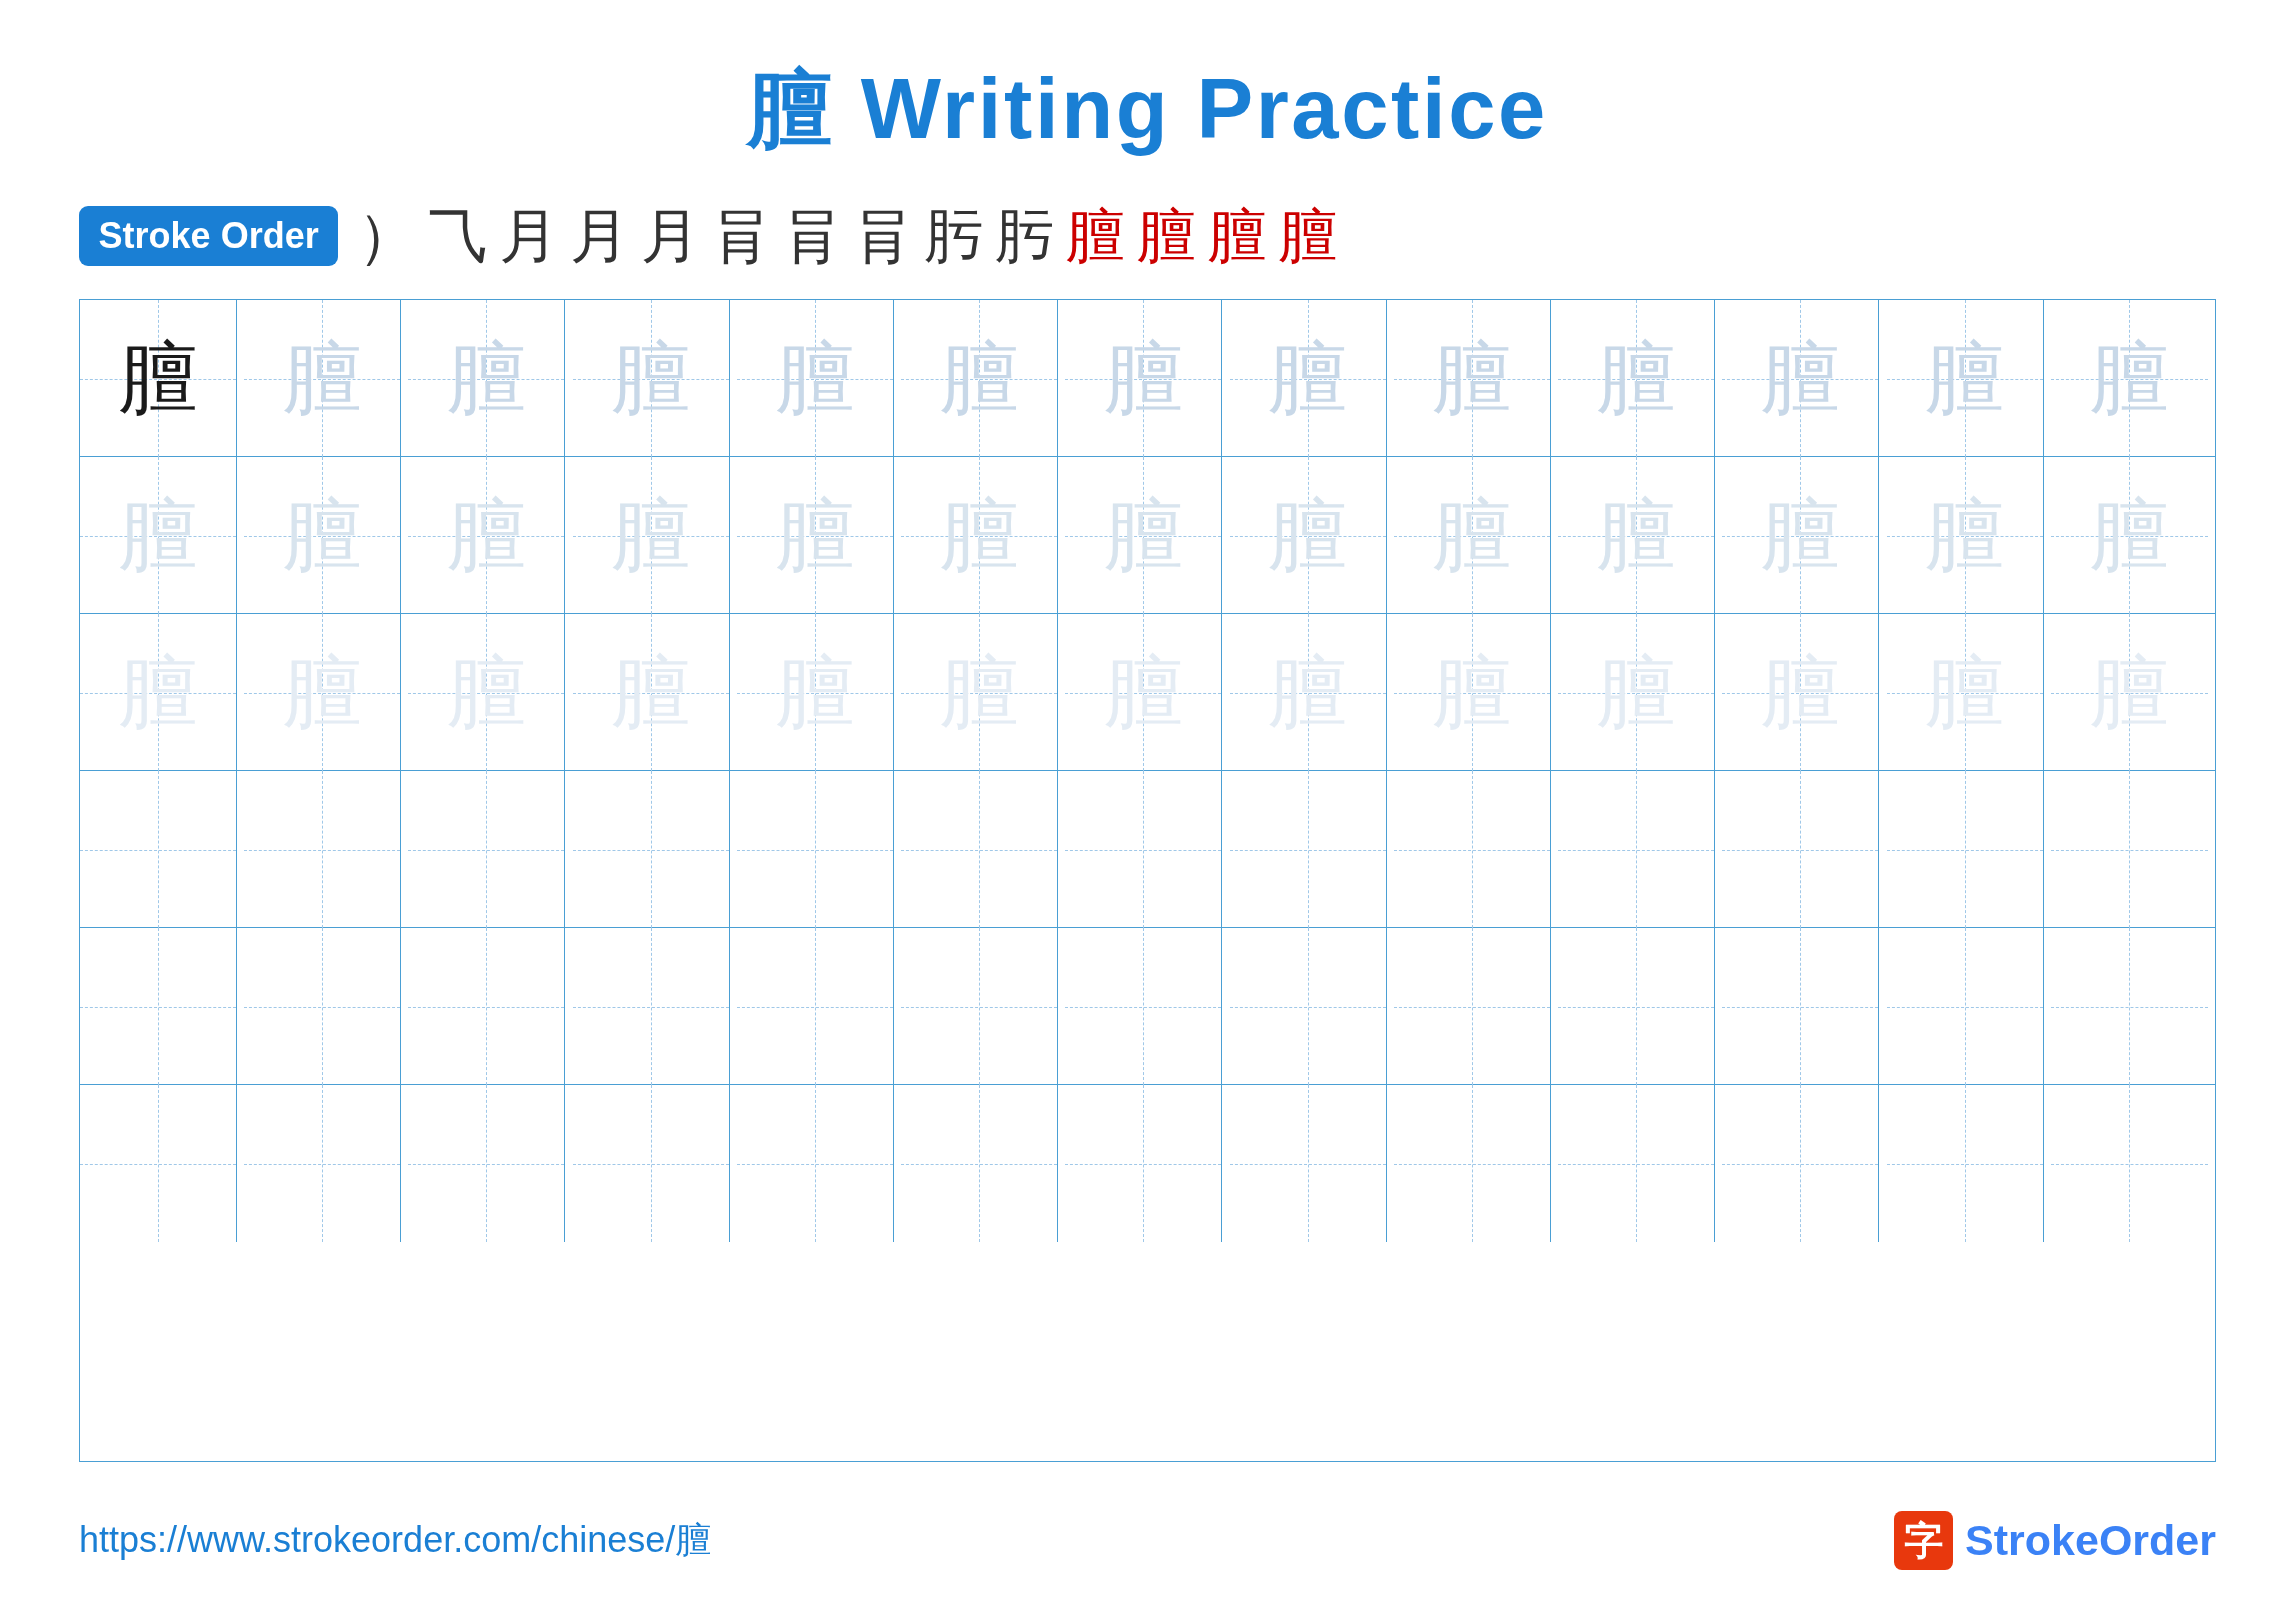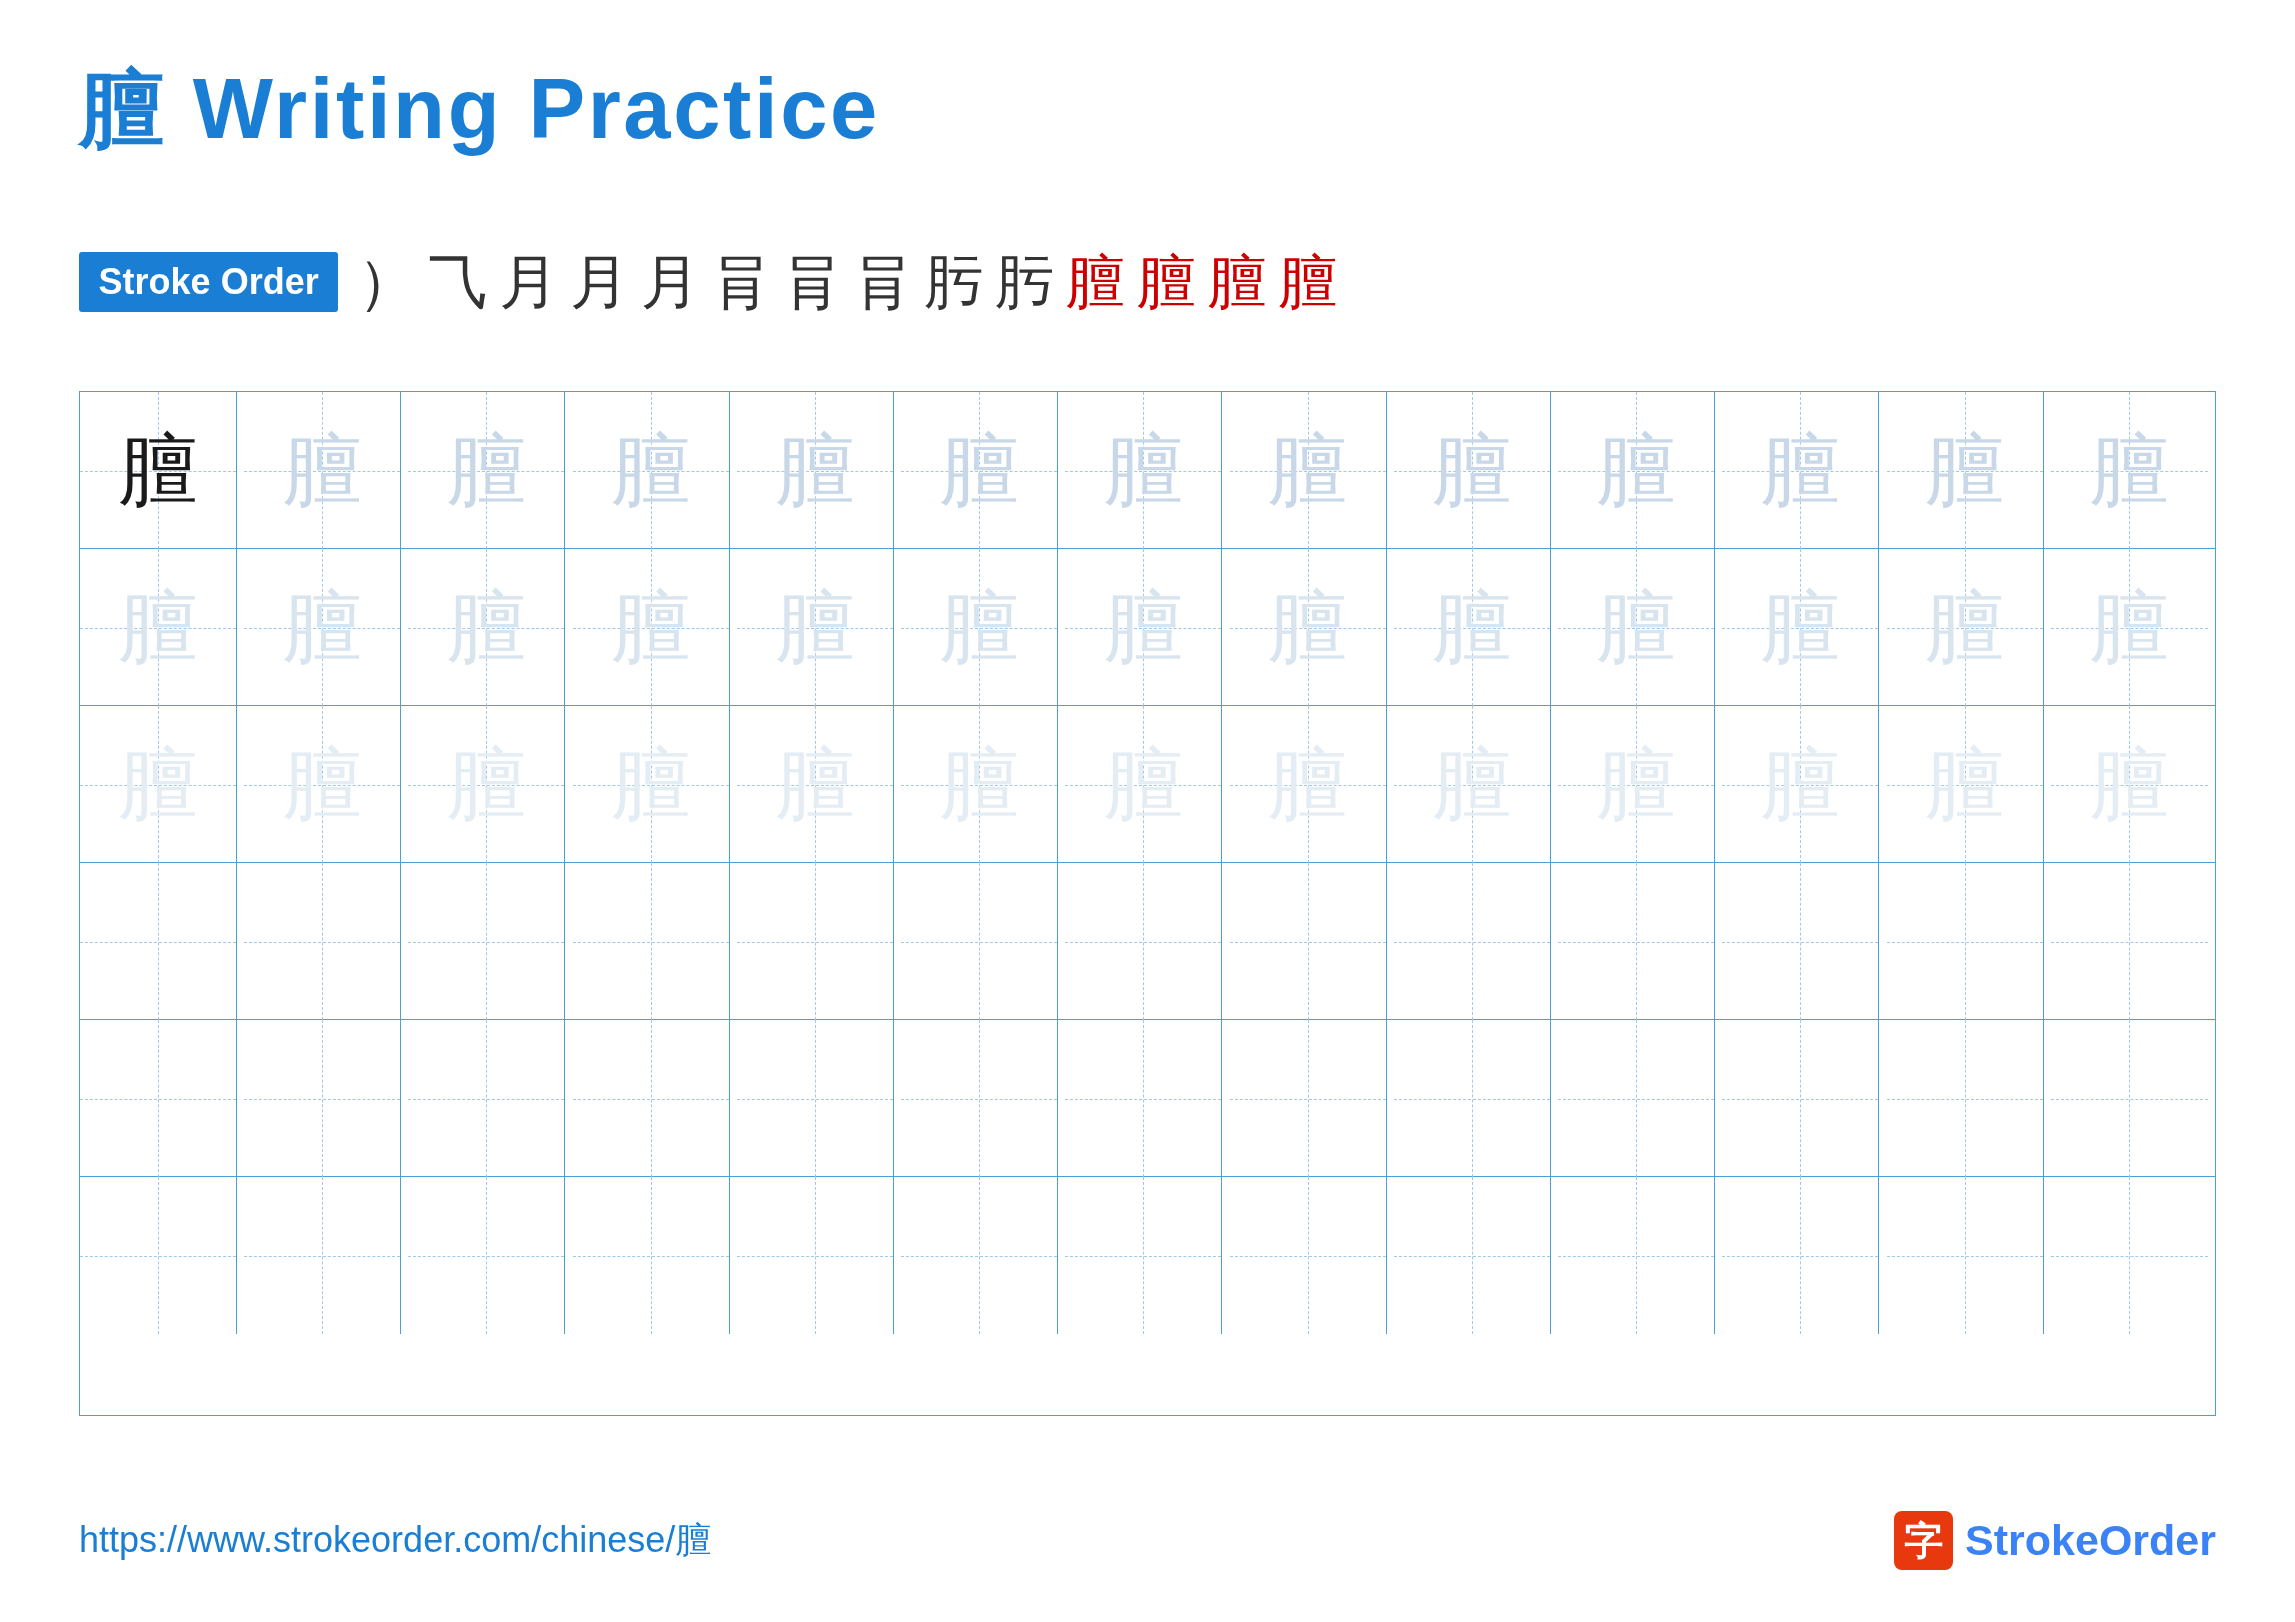--- a/index.html
+++ b/index.html
@@ -11,22 +11,21 @@
       position: relative;
       overflow: hidden;
     }
 
     .page-container {
       width: 2295px;
       height: 1622px;
       padding: 52px 79px;
       display: flex;
       flex-direction: column;
-      align-items: flex-start;
-      gap: 46px;
+      align-items: center;
     }
 
     .title {
       font-size: 85px;
       font-weight: bold;
       color: #1a7fd4;
       text-align: center;
       margin-bottom: 39px;
       font-family: Arial, sans-serif;
       letter-spacing: 2.6px;
@@ -39,21 +38,21 @@
       margin-bottom: 33px;
       gap: 19.6px;
     }
 
     .stroke-order-badge {
       background: #1a7fd4;
       color: white;
       font-size: 36px;
       font-weight: bold;
       padding: 9.2px 19.6px;
-      border-radius: 3px;
+      border-radius: 9px;
       font-family: Arial, sans-serif;
       white-space: nowrap;
       flex-shrink: 0;
     }
 
     .stroke-steps {
       display: flex;
       align-items: center;
       gap: 11.8px;
       flex-wrap: nowrap;

